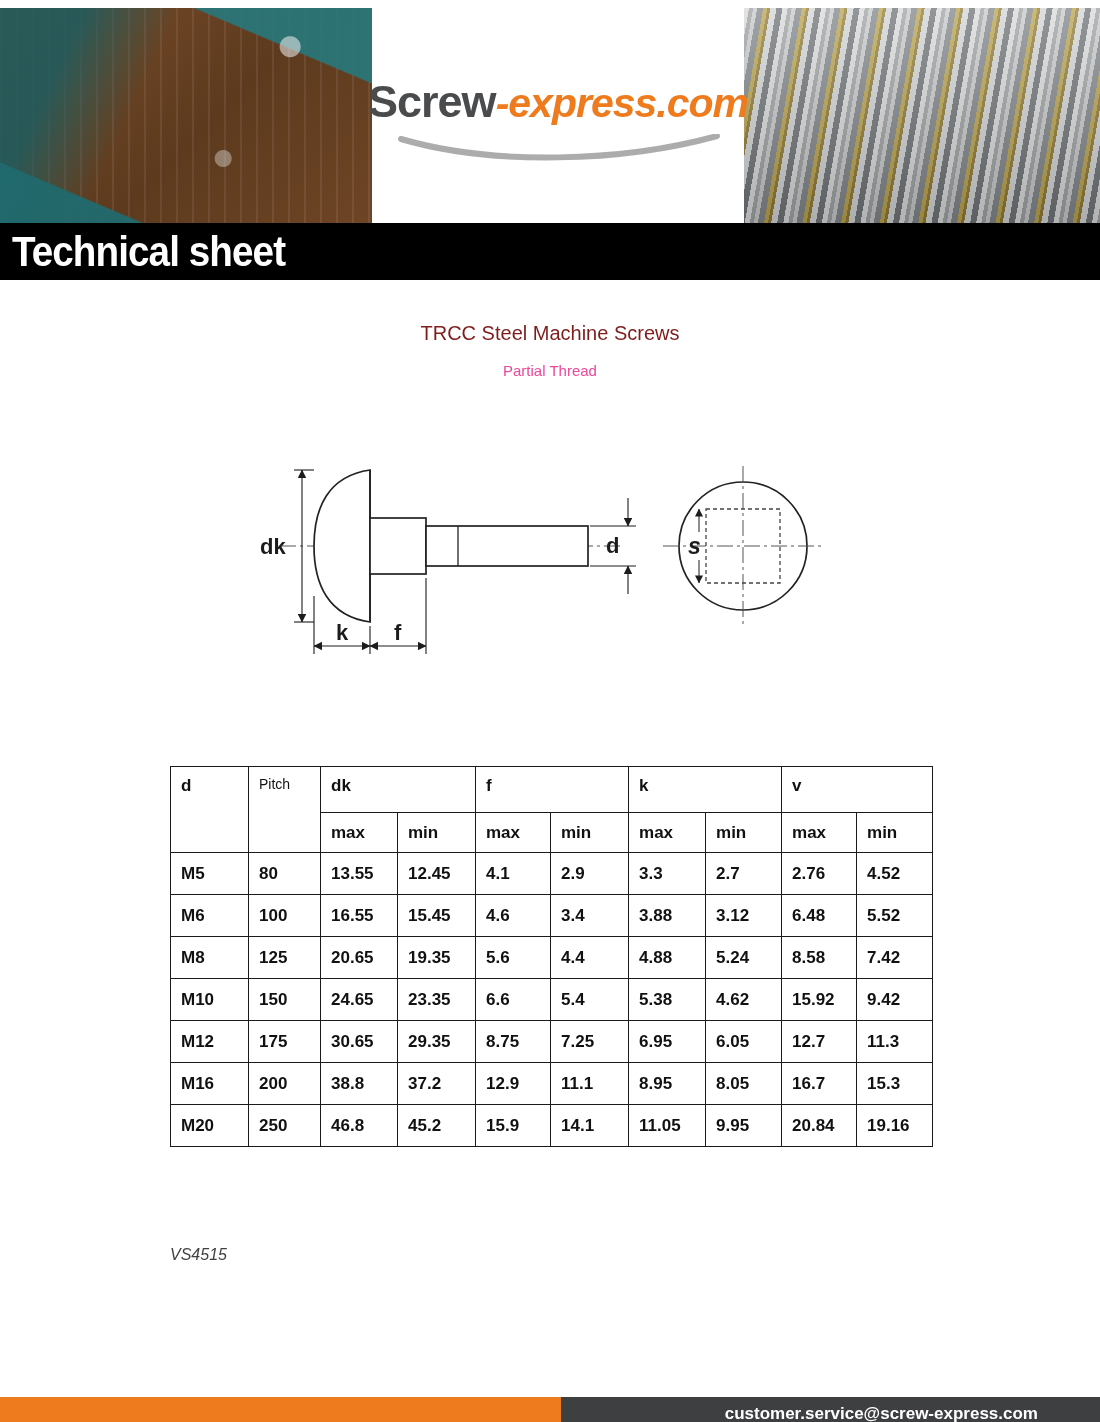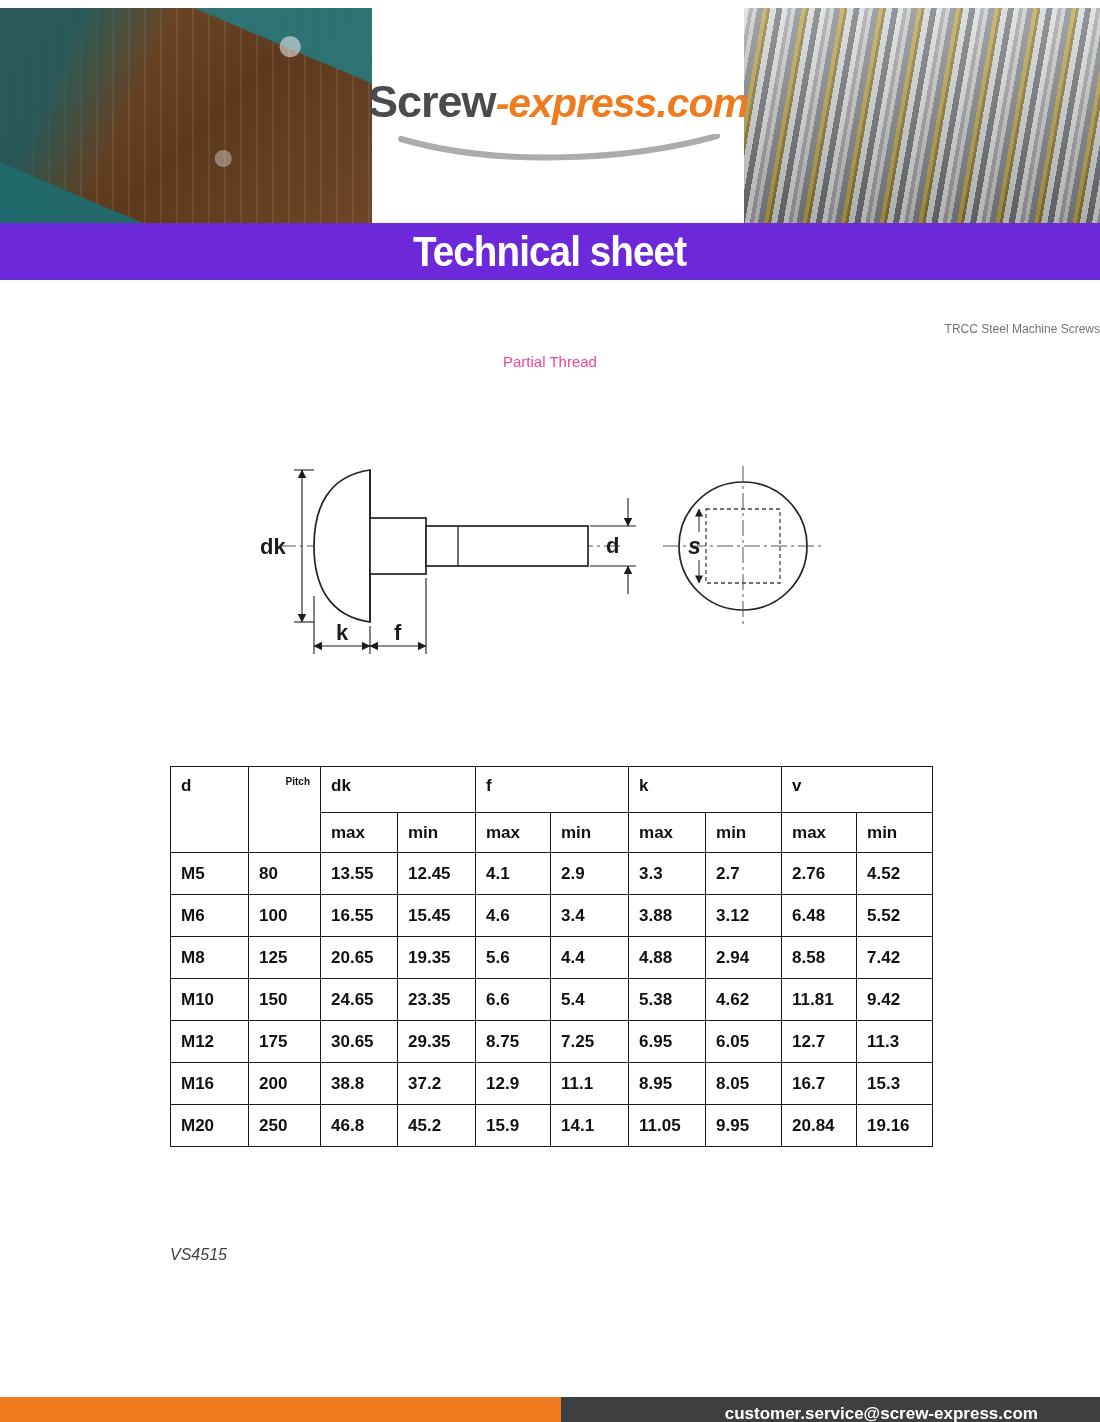--- a/index.html
+++ b/index.html
@@ -33,46 +33,46 @@
   }
   .logo-zone { position:absolute; left:372px; top:0; width:372px; height:215px;
     display:flex; flex-direction:column; align-items:center; justify-content:center; background:#fff; padding-top:6px; }
   .logo-line { white-space:nowrap; }
   .logo-part1 { font-size:45px; font-weight:700; color:#4a4b4d; letter-spacing:-1px; }
   .logo-part2 { font-size:41px; font-weight:700; font-style:italic; color:#ee7b1d; letter-spacing:-1px; }
   .swoosh { margin-top:6px; }
 
   
   .banner { position:absolute; top:215px; left:0; width:1100px; height:57px;
-    background:#6d28d9; display:flex; align-items:center; justify-content:center; }
+    background:#000000; display:flex; align-items:center; justify-content:flex-start; }
   .banner-text { display:inline-block; color:#fff; font-size:42px; font-weight:700;
     letter-spacing:-1px; transform:scaleX(.92); }
 
   
   .title-block { position:absolute; top:300px; left:0; width:1100px; text-align:center; }
   .title-standard { font-size:21px; font-weight:700; color:#ee7b1d; }
-  .title-subtitle { margin-top:14px; font-size:12px; color:#737373;text-align:right; }
+  .title-subtitle { margin-top:14px; font-size:20px; color:#7f1d1d; }
   .title-thread { margin-top:17px; font-size:15px; color:#ec4899; }
 
   
   .drawing-wrap { position:absolute; top:438px; left:258px; }
   .drawing-wrap svg text { font-family:"Liberation Sans", sans-serif; }
   .dimlabel { font-size:22px; font-weight:600; fill:#1c1c1c; }
   .slabel { font-family:"DejaVu Serif", serif; font-style:italic; font-weight:700; font-size:23px; fill:#1c1c1c; }
 
   
   .table-wrap { position:absolute; top:758px; left:170px; }
   table.spec { border-collapse:collapse; table-layout:fixed; width:762px; }
   table.spec th, table.spec td {
     border:1.6px solid #1a1a1a; text-align:left; vertical-align:middle;
     padding:9px 10px; font-size:17px; font-weight:700; color:#111;
   }
   table.spec th.group { vertical-align:top; padding-top:9px; height:46px; }
   table.spec th.span2 { vertical-align:top; padding-top:9px; }
-  table.spec th.pitch { font-size:10px; font-weight:700;text-align:right; }
+  table.spec th.pitch { font-size:14px; font-weight:400; }
   table.spec tbody td { height:42px; }
   table.spec tr.subrow th { height:40px; }
 
   
   .doc-note { position:absolute; top:1238px; left:170px; font-style:italic; font-size:16px; color:#404040; }
   .bottom-bar { position:absolute; left:0; bottom:0; width:1100px; height:33px; display:flex; }
   .bottom-orange { width:51%; height:100%; background:#ee7b1d; }
   .bottom-dark { width:49%; height:100%; background:#3e3f41; display:flex; align-items:center; justify-content:flex-end; padding-right:62px; }
   .bottom-email { color:#fff; font-size:17px; font-weight:700; }
 </style>
@@ -211,34 +211,34 @@
             <td>5.52</td>
           </tr>
           <tr>
             <td>M8</td>
             <td>125</td>
             <td>20.65</td>
             <td>19.35</td>
             <td>5.6</td>
             <td>4.4</td>
             <td>4.88</td>
-            <td>2.94</td>
+            <td>5.24</td>
             <td>8.58</td>
             <td>7.42</td>
           </tr>
           <tr>
             <td>M10</td>
             <td>150</td>
             <td>24.65</td>
             <td>23.35</td>
             <td>6.6</td>
             <td>5.4</td>
             <td>5.38</td>
             <td>4.62</td>
-            <td>11.81</td>
+            <td>15.92</td>
             <td>9.42</td>
           </tr>
           <tr>
             <td>M12</td>
             <td>175</td>
             <td>30.65</td>
             <td>29.35</td>
             <td>8.75</td>
             <td>7.25</td>
             <td>6.95</td>

